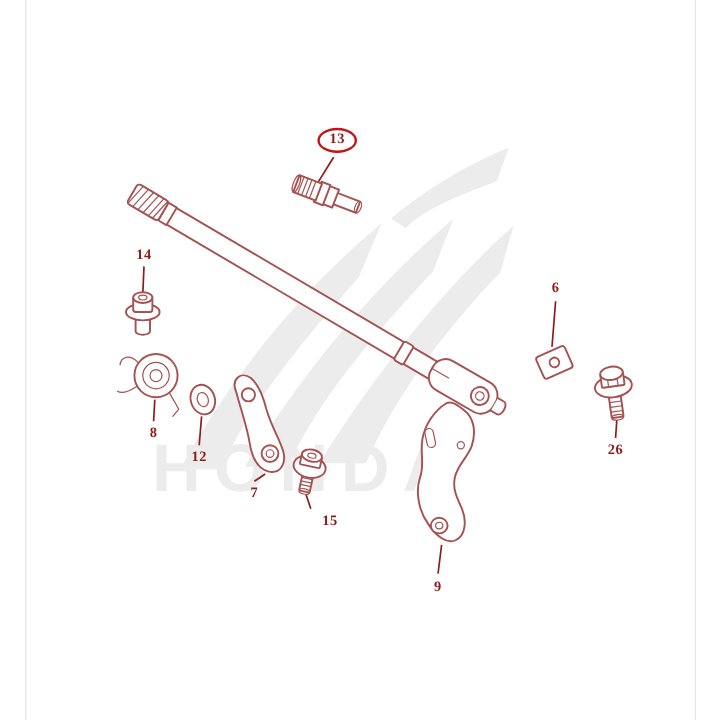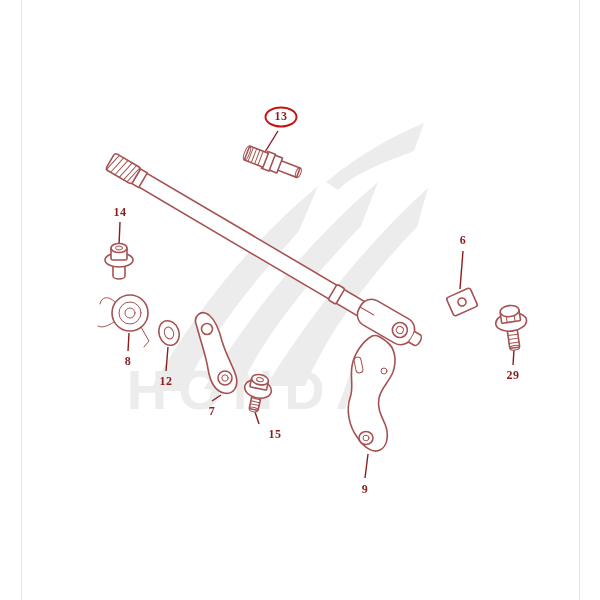--- a/index.html
+++ b/index.html
@@ -168,18 +168,18 @@
   <div class="label" style="left:166px; top:381px">
     <span>12</span>
   </div>
   <div class="label" style="left:212px; top:411px">
     <span>7</span>
   </div>
   <div class="label" style="left:275px; top:434px">
     <span>15</span>
   </div>
   <div class="label" style="left:513px; top:375px">
-    <span>29</span>
+    <span>26</span>
   </div>
   <div class="label" style="left:365px; top:489px">
     <span>9</span>
   </div>
 </div>
 
 </body></html>

